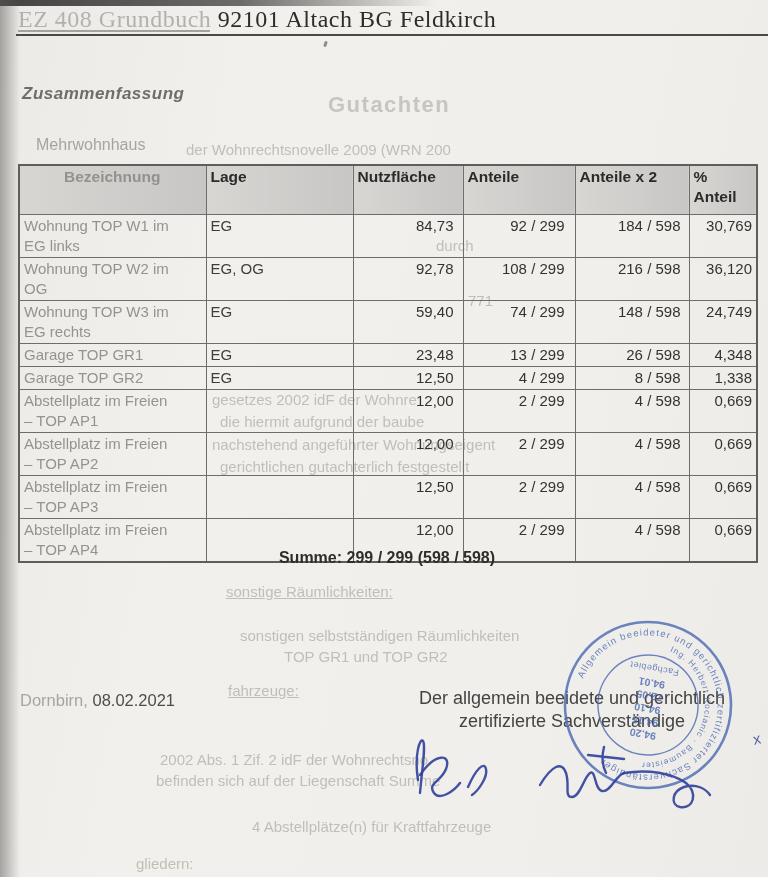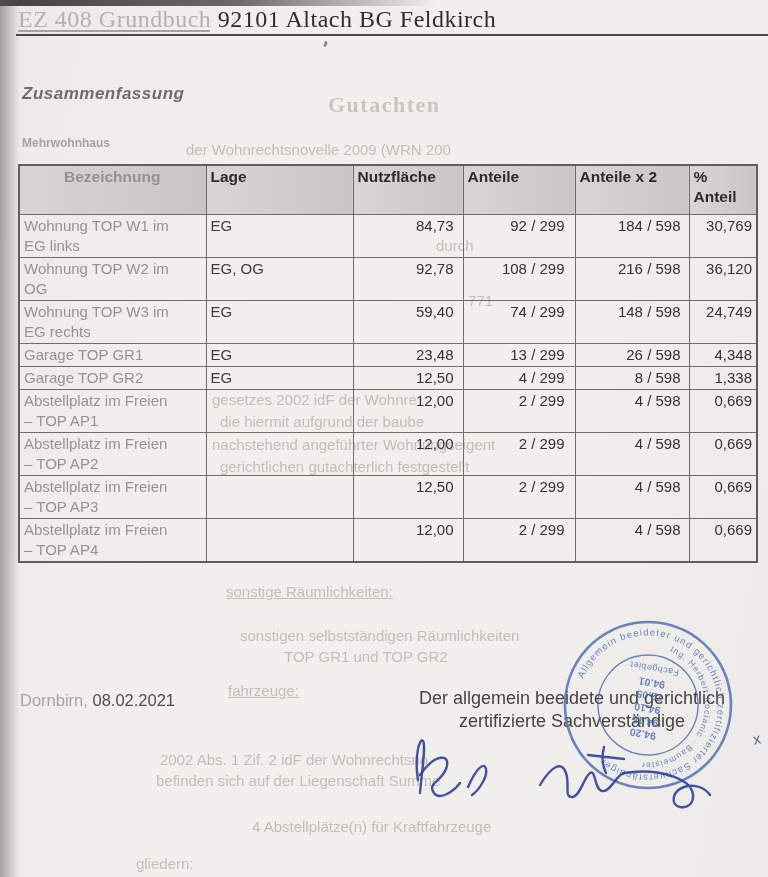--- a/index.html
+++ b/index.html
@@ -13,26 +13,26 @@
 
   
   .doc-header{position:absolute;left:18px;top:6px;font-family:"Liberation Serif",serif;font-size:24px;letter-spacing:0.5px;white-space:nowrap;}
   .doc-header .faded{color:#b3b1ad;}
   .doc-header .dark{color:#2e2d2b;}
   .rule-short{position:absolute;left:18px;top:30px;width:192px;height:2px;background:#a5a3a0;}
   .rule-long{position:absolute;left:16px;top:34px;width:752px;height:2px;background:#4a4948;}
 
   
   .ghost{position:absolute;color:#c1beb9;filter:blur(0.7px);font-size:15px;white-space:nowrap;z-index:1;}
-  .ghost.big{font-size:22px;font-weight:bold;letter-spacing:1.5px;color:#c8c5c1;font-family:Liberation Serif, serif;}
+  .ghost.big{font-size:22px;font-weight:bold;letter-spacing:1.5px;color:#c8c5c1;}
   .ghost.u{text-decoration:underline;}
 
   
   .h-zusammenfassung{position:absolute;left:22px;top:84px;font-size:17px;font-weight:bold;font-style:italic;color:#6f6d6a;letter-spacing:0.5px;z-index:2;}
-  .h-mehrwohnhaus{position:absolute;left:22px;top:136px;font-size:12px;font-weight:bold;color:#a6a4a0;z-index:2;}
+  .h-mehrwohnhaus{position:absolute;left:36px;top:136px;font-size:16px;font-weight:normal;color:#a6a4a0;z-index:2;}
 
   
   .tbl-wrap{position:absolute;left:18px;top:164px;width:738px;z-index:2;}
   table{border-collapse:collapse;table-layout:fixed;width:738px;border:2px solid #5f5e5b;}
   th,td{border:1px solid #6e6d6a;vertical-align:top;padding:1px 4px;font-size:15px;line-height:20px;overflow:hidden;}
   th{background:linear-gradient(to right,#d8d6d3,#c7c6c4);text-align:left;font-size:15.5px;height:46px;white-space:pre-line;color:#2c2b29;}
   th.c0{color:#93918d;padding-left:44px;}
   col.w0{width:187px;} col.w1{width:147px;} col.w2{width:110px;} col.w3{width:112px;} col.w4{width:114px;} col.w5{width:68px;}
   td.c0{white-space:pre-line;color:#95938f;}
   td.c1{color:#3e3d3b;}
@@ -196,20 +196,21 @@
           <td class="c1"></td>
           <td class="num c2">12,00</td>
           <td class="num c3">2 / 299</td>
           <td class="num c4">4 / 598</td>
           <td class="num c5">0,669</td>
         </tr>
       </tbody>
     </table>
   </div>
 
+  <div class="summe">Summe: 299 / 299 (598 / 598)</div>
 
   <div class="place-date">
     <span class="place">Dornbirn,</span>
     <span class="date">08.02.2021</span>
   </div>
 
   <div class="certifier">
     <div>Der allgemein beeidete und gerichtlich</div>
     <div>zertifizierte Sachverständige</div>
   </div>

